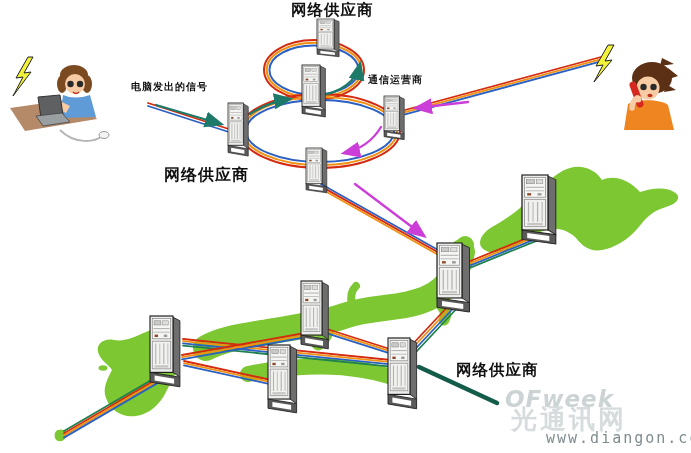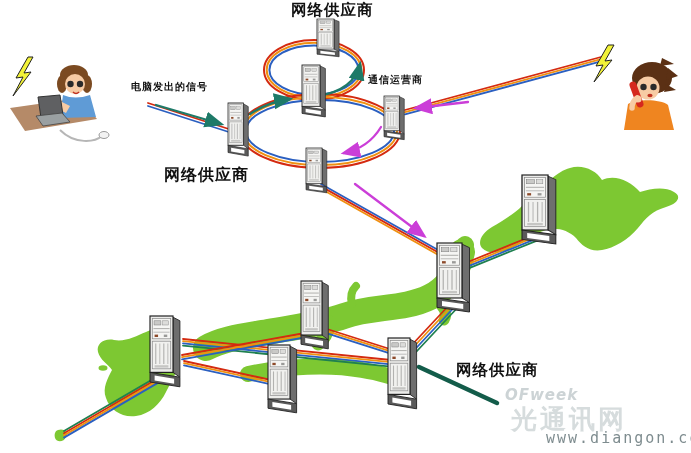--- a/index.html
+++ b/index.html
@@ -7,21 +7,21 @@
     position:relative;width:691px;height:453px;overflow:hidden;background:#fff;
     font-family:"DejaVu Sans","Liberation Sans",sans-serif;
   }
   #stage svg{position:absolute;left:0;top:0;}
   .lbl{
     position:absolute;color:#111;font-weight:bold;font-size:10px;
     letter-spacing:1px;white-space:nowrap;
   }
   .wm-brand{
     position:absolute;left:505px;top:386px;color:#ccd3d5;font-style:italic;
-    font-weight:bold;font-size:15px;letter-spacing:1px;
+    font-weight:bold;font-size:23px;letter-spacing:1px;
   }
   .wm-site{
     position:absolute;left:511px;top:402px;color:#d6dcdd;font-weight:bold;
     font-size:26px;letter-spacing:3px;
   }
   .wm-url{
     position:absolute;left:546px;top:429px;color:#7e8c8f;
     font-family:"DejaVu Sans Mono","Liberation Mono",monospace;
     font-size:15px;letter-spacing:2px;
   }

